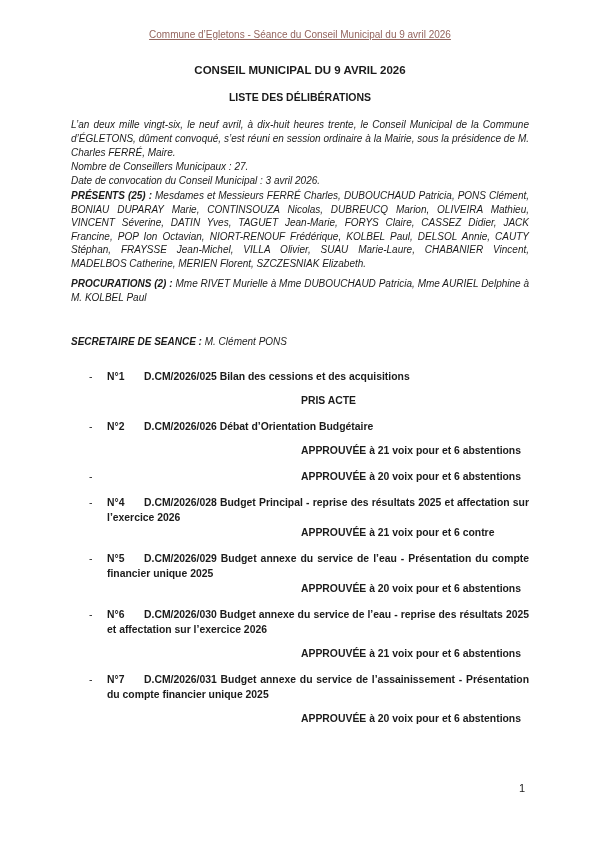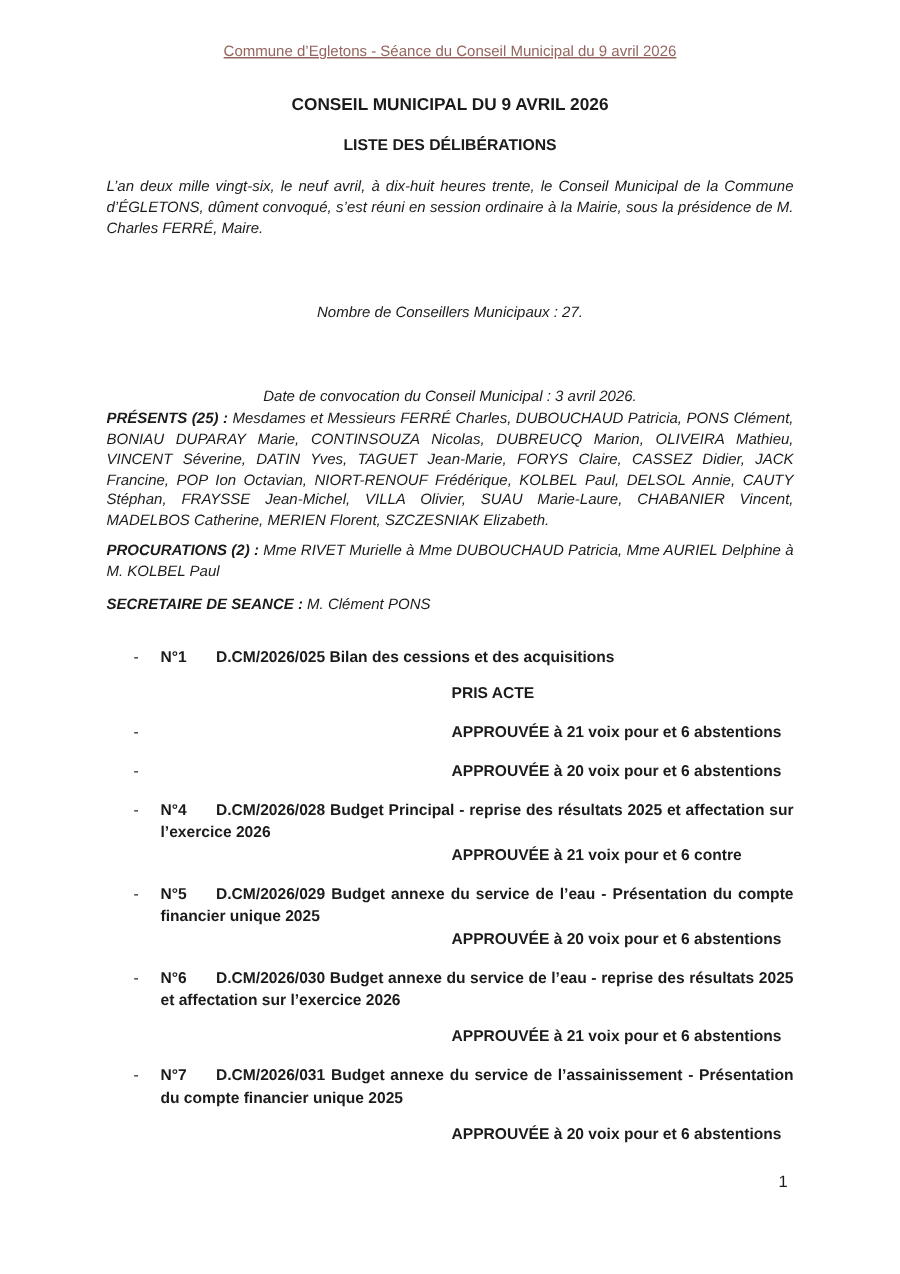--- a/index.html
+++ b/index.html
@@ -35,30 +35,30 @@
     line-height:14px;
   }
   .intro {
     margin-top:14px;
     font-weight:normal;
     font-style:italic;
     font-size:10px;
     line-height:14px;
     text-align:justify;
   }
-  .intro .block { display:block; text-align:center;margin-top:42px; }
+  .intro .block { display:block; text-align:left; }
   .attendance-par {
     font-style:italic;
     font-size:10px;
     line-height:13.5px;
     text-align:justify;
   }
   .presents { margin-top:1px; }
   .procurations { margin-top:7px; }
-  .secretary { margin-top:9px; text-align:left; }
+  .secretary { margin-top:31px; text-align:left; }
   .att-label { font-weight:bold; }
 
   .delib-list {
     list-style:none;
     margin:20px 0 0 0;
     padding:0;
   }
   .delib-item {
     position:relative;
     margin-left:36px;
@@ -122,20 +122,21 @@
   <ul class="delib-list">
 
     <li class="delib-item">
       <span class="bullet">-</span>
       <p class="delib-text"><span class="delib-num">N°1</span><span>D.CM/2026/025</span> <span>Bilan des cessions et des acquisitions</span></p>
       <p class="delib-result spaced">PRIS ACTE</p>
     </li>
 
     <li class="delib-item">
       <span class="bullet">-</span>
+      <p class="delib-text"><span class="delib-num">N°2</span><span>D.CM/2026/026</span> <span>Débat d’Orientation Budgétaire</span></p>
       <p class="delib-result spaced">APPROUVÉE à 21 voix pour et 6 abstentions</p>
     </li>
 
     <li class="delib-item">
       <span class="bullet">-</span>
       <p class="delib-result">APPROUVÉE à 20 voix pour et 6 abstentions</p>
     </li>
 
     <li class="delib-item">
       <span class="bullet">-</span>

